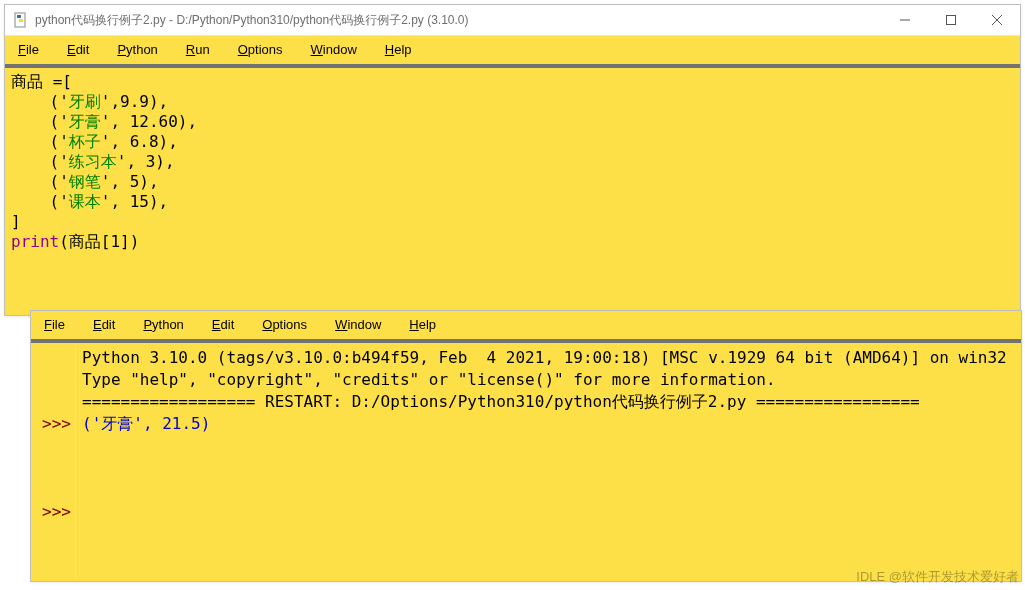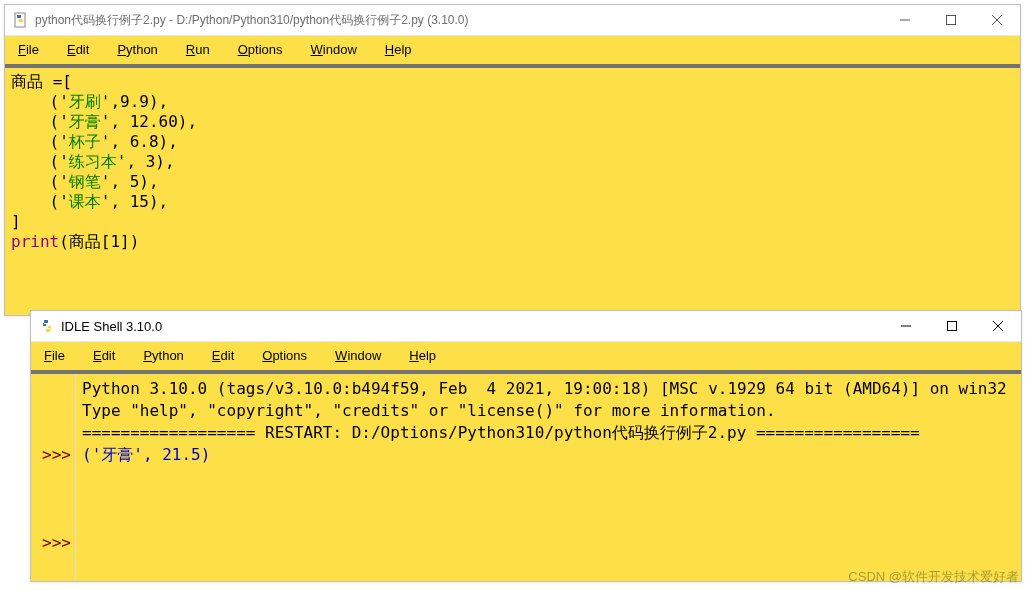--- a/index.html
+++ b/index.html
@@ -72,47 +72,20 @@
 <span><span>    ('</span><span class="k-green">牙膏</span><span>', 12.60),</span></span>
 <span><span>    ('</span><span class="k-green">杯子</span><span>', 6.8),</span></span>
 <span><span>    ('</span><span class="k-green">练习本</span><span>', 3),</span></span>
 <span><span>    ('</span><span class="k-green">钢笔</span><span>', 5),</span></span>
 <span><span>    ('</span><span class="k-green">课本</span><span>', 15),</span></span>
 <span>]</span>
 <span><span class="k-purple">print</span><span>(商品[1])</span></span></div>
 </div>
 
 <div class="window shell-window">
-  <div class="titlebar">
-    <span class="tb-icon">
-      <svg viewBox="0 0 16 16">
-          <path d="M5 2h4v3H4v3h3v-2H5z" fill="#3673a5"></path>
-          <path d="M11 14H7v-3h5V8H9v2h2z" fill="#ffd43b"></path>
-        </svg>
-    </span>
-    <span class="tb-title">IDLE Shell 3.10.0</span>
-    <div class="tb-buttons">
-      <div class="tb-btn">
-          <svg viewBox="0 0 10 10">
-            <line x1="0" y1="5" x2="10" y2="5" stroke="#000" stroke-width="1"></line>
-          </svg>
-        </div>
-      <div class="tb-btn">
-          <svg viewBox="0 0 10 10">
-            <rect x="0.5" y="0.5" width="9" height="9" fill="none" stroke="#000"></rect>
-          </svg>
-        </div>
-      <div class="tb-btn">
-          <svg viewBox="0 0 10 10">
-            <line x1="0" y1="0" x2="10" y2="10" stroke="#000"></line>
-            <line x1="10" y1="0" x2="0" y2="10" stroke="#000"></line>
-          </svg>
-        </div>
-    </div>
-  </div>
   <div class="menubar">
     <span class="menu-item">File</span>
     <span class="menu-item">Edit</span>
     <span class="menu-item">Python</span>
     <span class="menu-item">Edit</span>
     <span class="menu-item">Options</span>
     <span class="menu-item">Window</span>
     <span class="menu-item">Help</span>
   </div>
   <div class="shell-body">
@@ -127,13 +100,13 @@
       <div>&gt;&gt;&gt;</div>
     </div>
     <div class="shell-text"><span>Python 3.10.0 (tags/v3.10.0:b494f59, Feb  4 2021, 19:00:18) [MSC v.1929 64 bit (AMD64)] on win32</span>
 <span>Type "help", "copyright", "credits" or "license()" for more information.</span>
 <span>================== RESTART: D:/Options/Python310/python代码换行例子2.py =================</span>
 <span class="out-blue">('牙膏', 21.5)</span>
 </div>
   </div>
 </div>
 
-<div class="watermark">CSDN @软件开发技术爱好者</div>
+<div class="watermark">IDLE @软件开发技术爱好者</div>
 
 </body></html>

